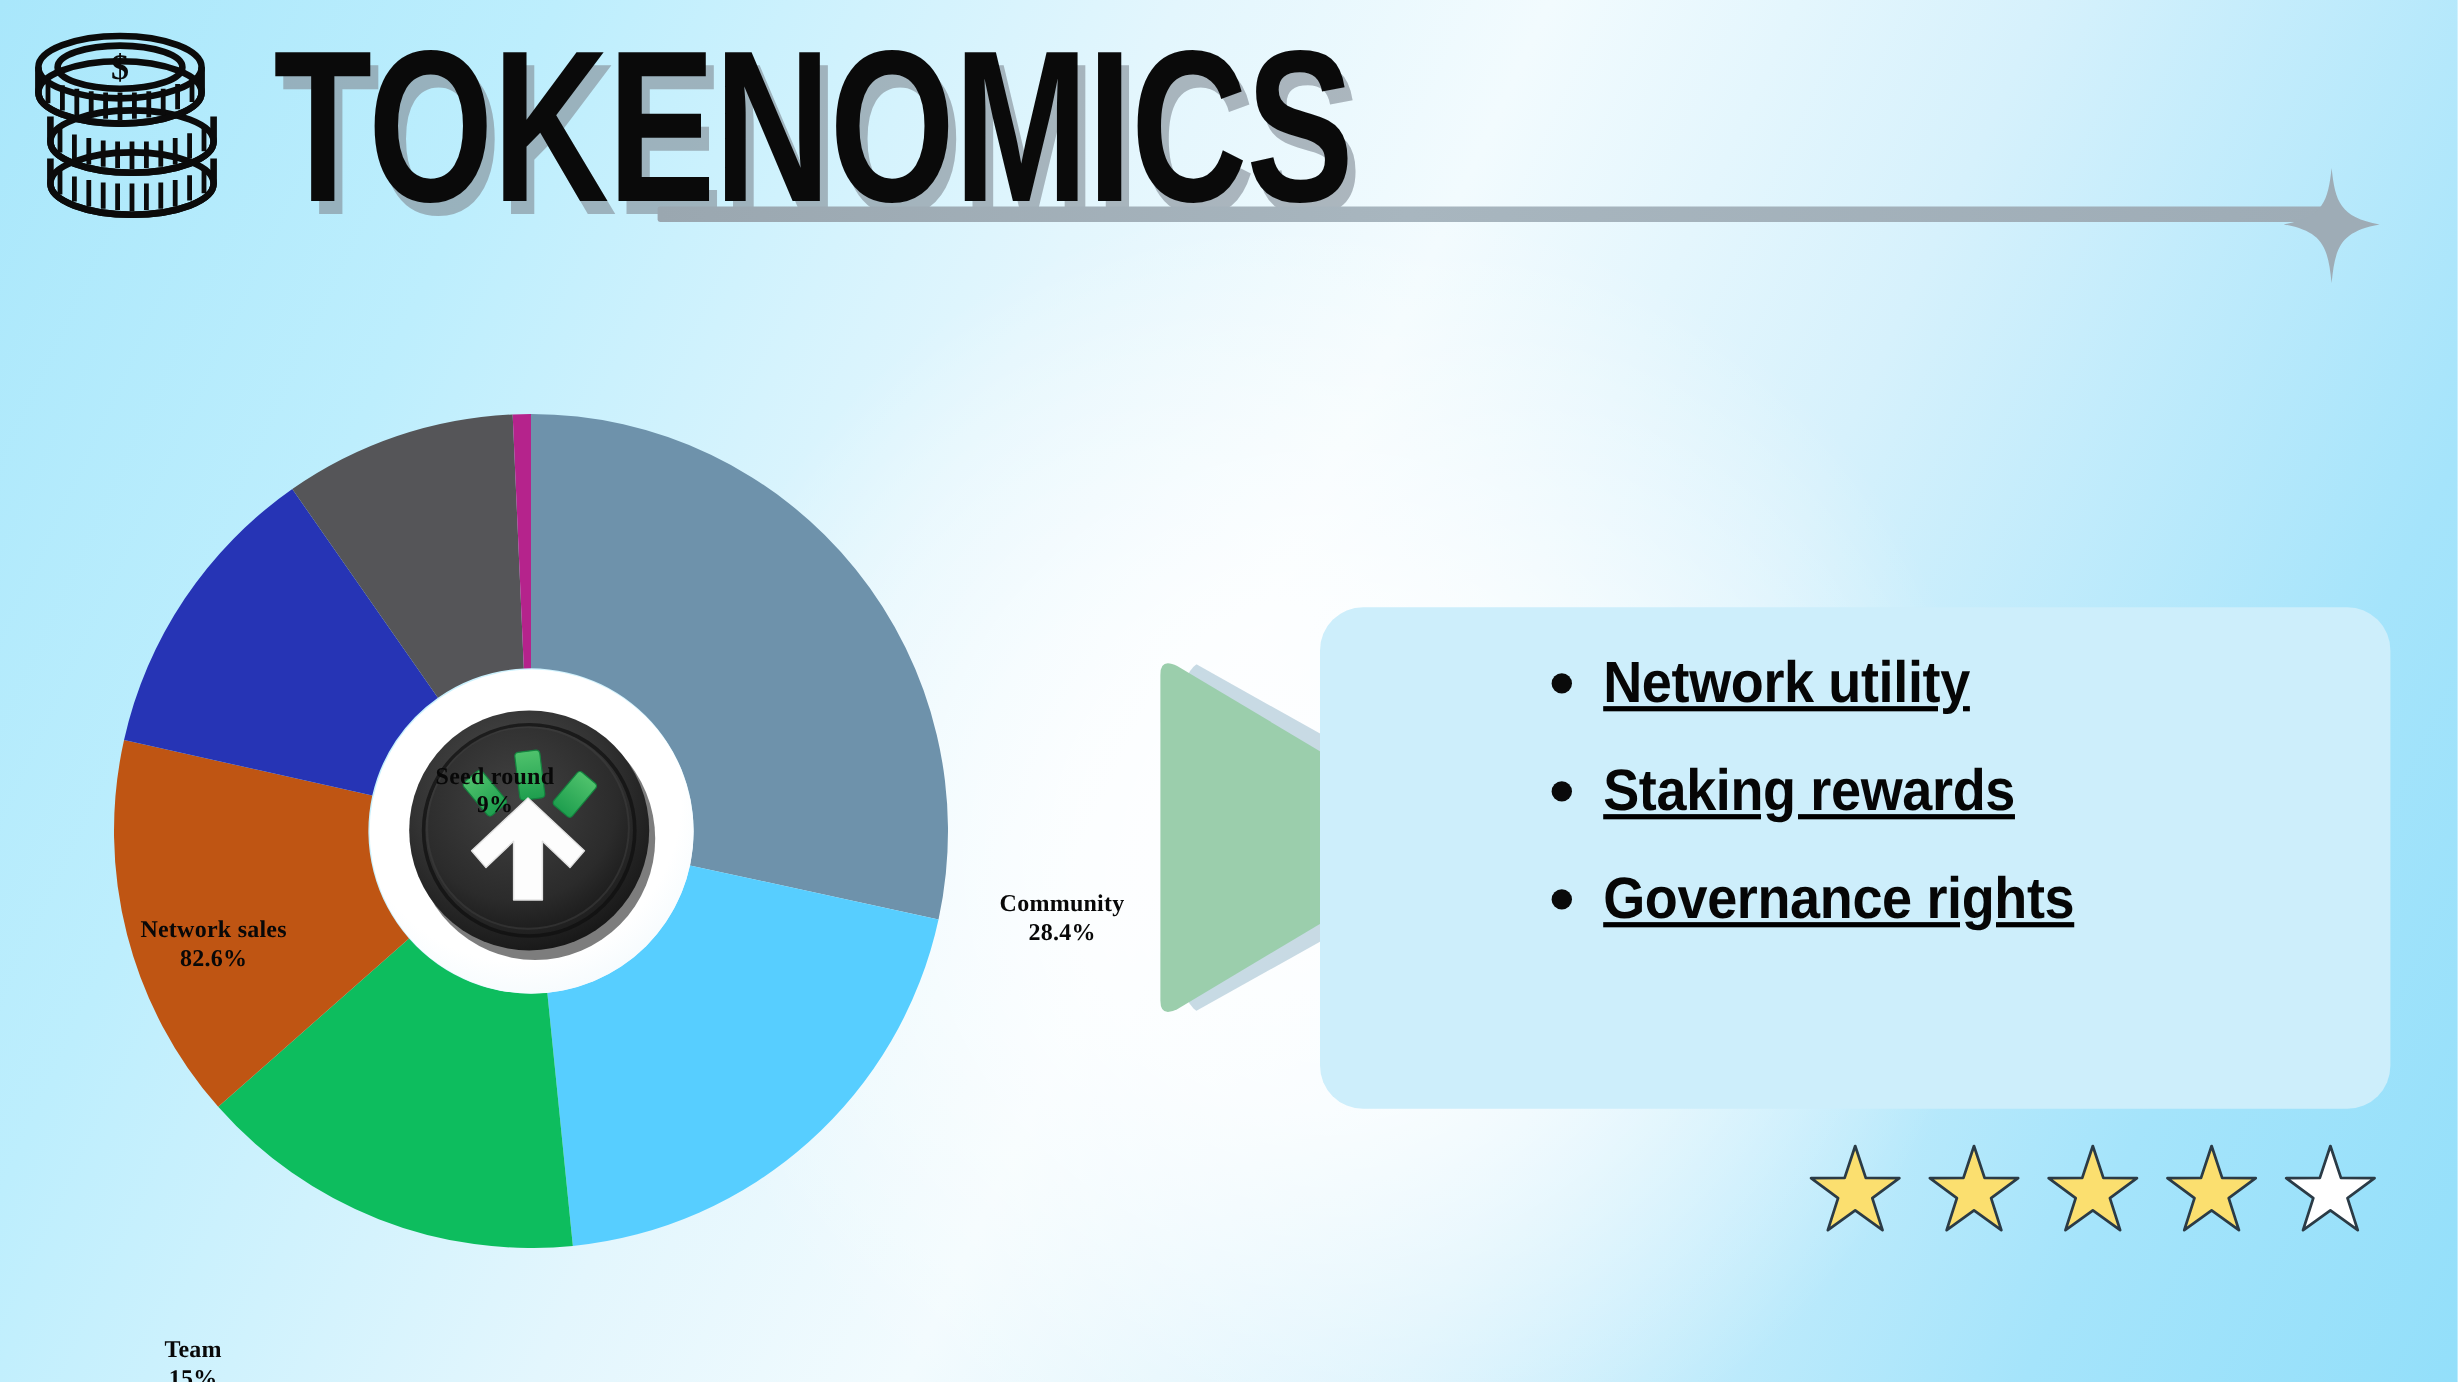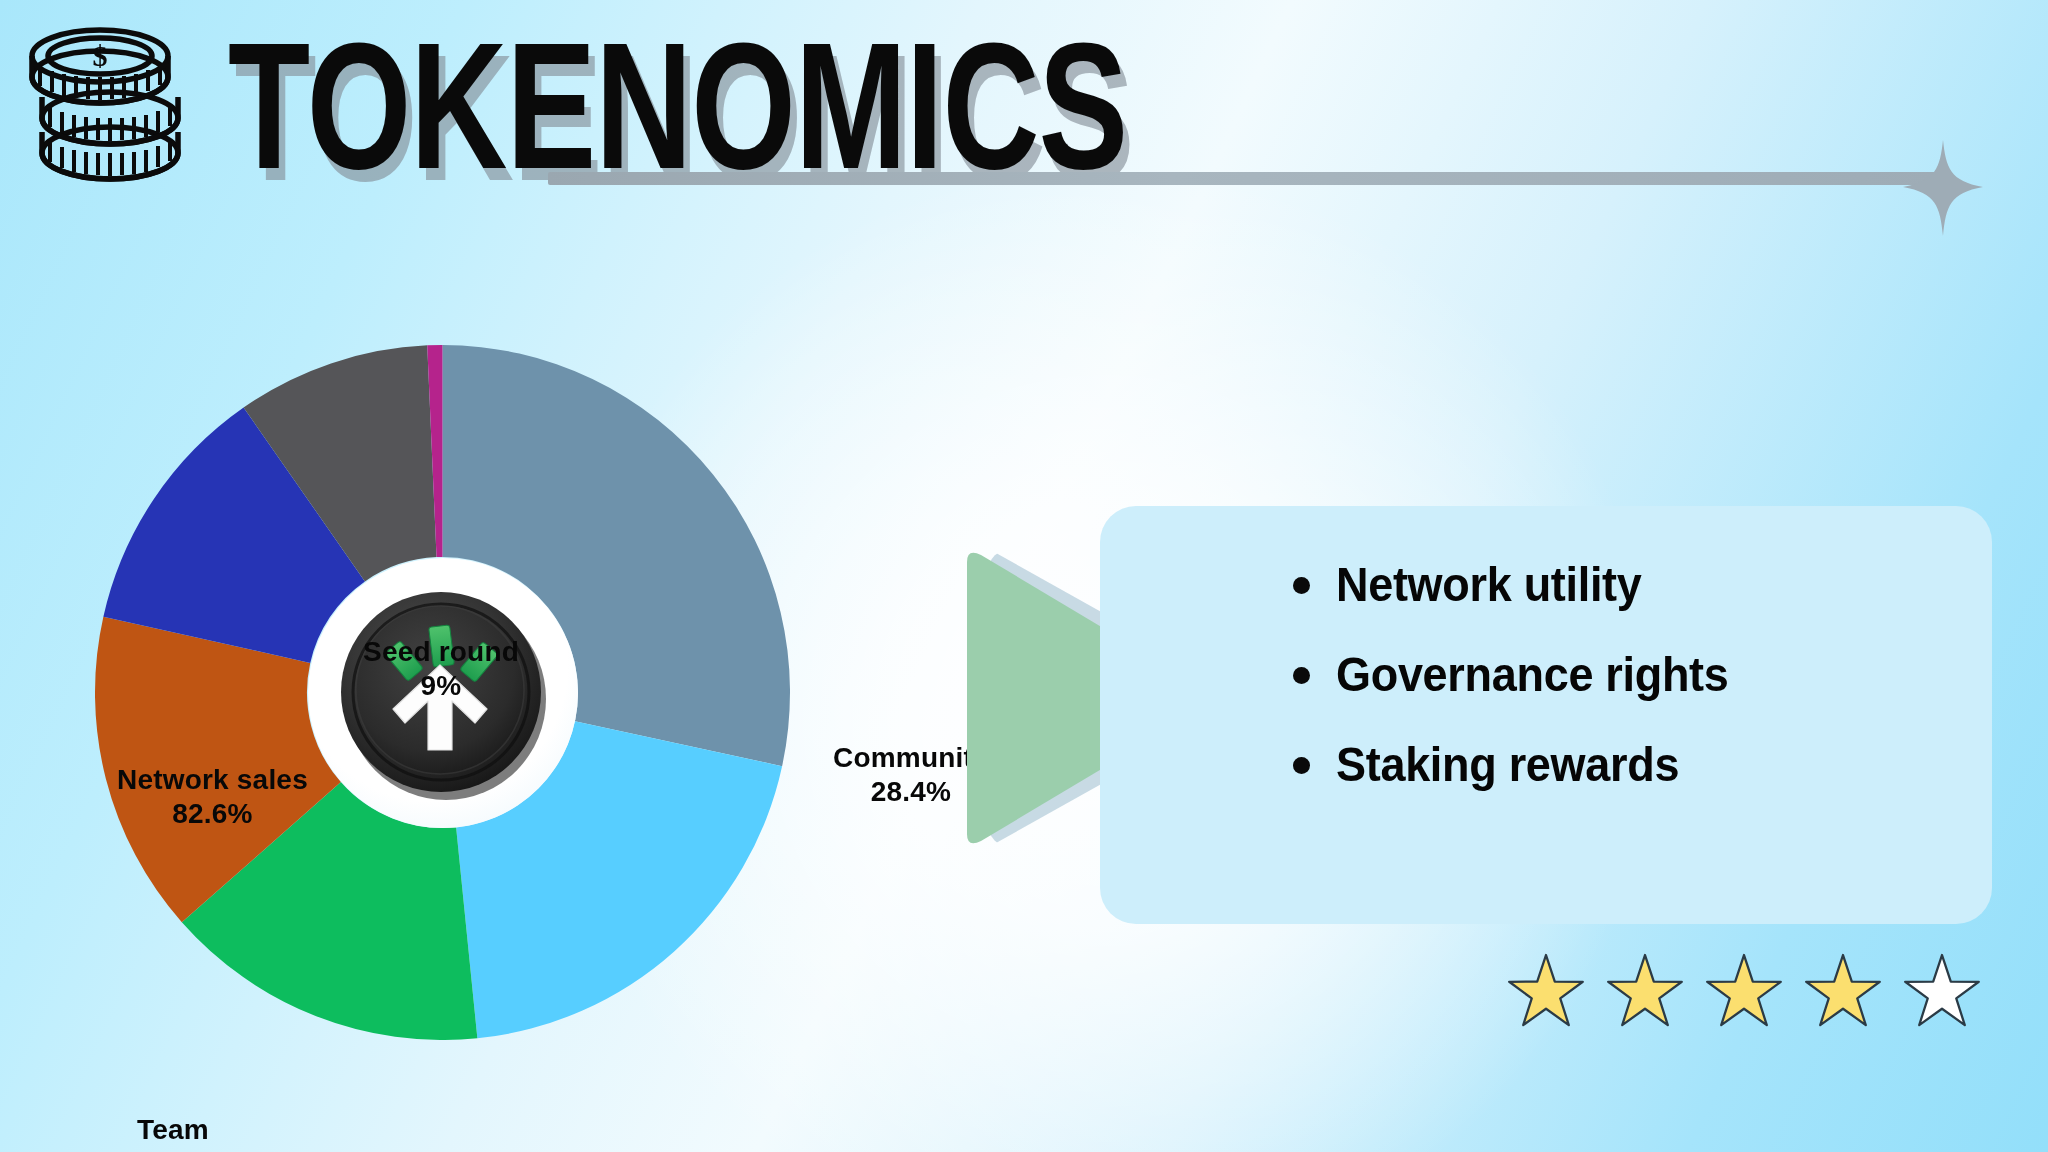--- a/index.html
+++ b/index.html
@@ -40,23 +40,23 @@
     border-radius:50%;
     background:radial-gradient(circle at 46% 40%, #ffffff 0%, #ffffff 62%, #e6f4fb 100%);
   }
   .token-coin {
     position:absolute; left:241px; top:242px; width:215px; height:215px;
   }
 
   
   .clabel {
     position:absolute; color:#080808; font-weight:900;
-    font-size:28px; line-height:1.22; text-align:center;
+    font-size:20px; line-height:1.22; text-align:center;
     letter-spacing:0.2px;
-    font-family:Liberation Sans, sans-serif;
+    font-family:Liberation Serif, serif;
     white-space:nowrap;
   }
   .clabel .pct { display:block; }
   #lbl-seed       { left:268px;  top:290px; }
   #lbl-public     { left:22px;   top:418px; }
   #lbl-team       { left:42px;   top:768px; }
   #lbl-community  { left:738px;  top:396px; }
 
   
   .arrow-group { position:absolute; left:945px; top:548px; width:310px; height:300px; }
@@ -68,21 +68,21 @@
   }
   .arrow-main {
     position:absolute; left:0; top:0; width:268px; height:300px;
   }
 
   
   .panel {
     position:absolute; left:1100px; top:506px; width:892px; height:418px;
     background:#cdeefb; border-radius:36px;
   }
-  .bullets { position:absolute; left:1293px; top:540px; width:700px; }
+  .bullets { position:absolute; left:1293px; top:524px; width:700px;text-decoration:underline; }
   .bullet-row {
     display:flex; align-items:center; height:90px;
   }
   .bullet-dot {
     width:17px; height:17px; border-radius:50%; background:#0a0a0a;
     margin-right:26px; flex:0 0 auto;
   }
   .bullet-text {
     font-size:45px; font-weight:900; color:#060606;
     font-family:"Liberation Sans", sans-serif;
@@ -244,25 +244,25 @@
 </div>
 
 <div class="panel"></div>
 <div class="bullets">
   <div class="bullet-row">
     <span class="bullet-dot"></span>
     <span class="bullet-text">Network utility</span>
   </div>
   <div class="bullet-row">
     <span class="bullet-dot"></span>
-    <span class="bullet-text">Governance rights</span>
+    <span class="bullet-text">Staking rewards</span>
   </div>
   <div class="bullet-row">
     <span class="bullet-dot"></span>
-    <span class="bullet-text">Staking rewards</span>
+    <span class="bullet-text">Governance rights</span>
   </div>
 </div>
 
 <div class="stars" id="star-row">
     <svg viewBox="0 0 100 100" class="star-ico">
       <polygon points="50.0,8.0 60.0,38.2 91.8,38.4 66.2,57.3 75.9,87.6 50.0,69.0 24.1,87.6 33.8,57.3 8.2,38.4 40.0,38.2" fill="#fbdf6f" stroke="#2b3b46" stroke-width="2.6" stroke-linejoin="round"></polygon>
     </svg>
     <svg viewBox="0 0 100 100" class="star-ico">
       <polygon points="50.0,8.0 60.0,38.2 91.8,38.4 66.2,57.3 75.9,87.6 50.0,69.0 24.1,87.6 33.8,57.3 8.2,38.4 40.0,38.2" fill="#fbdf6f" stroke="#2b3b46" stroke-width="2.6" stroke-linejoin="round"></polygon>
     </svg>

